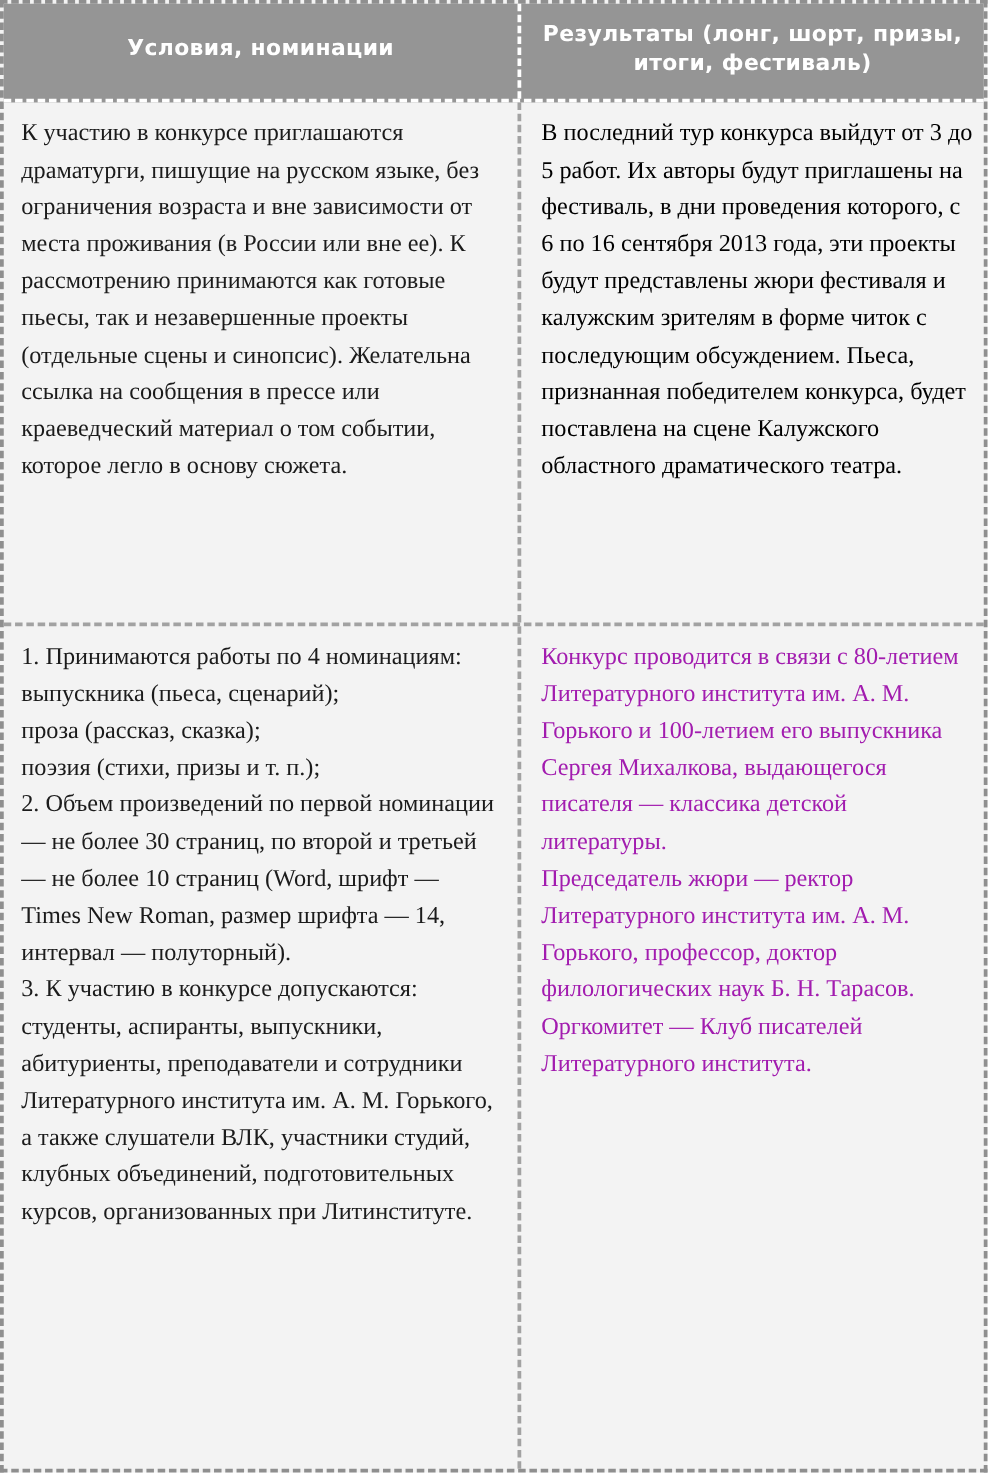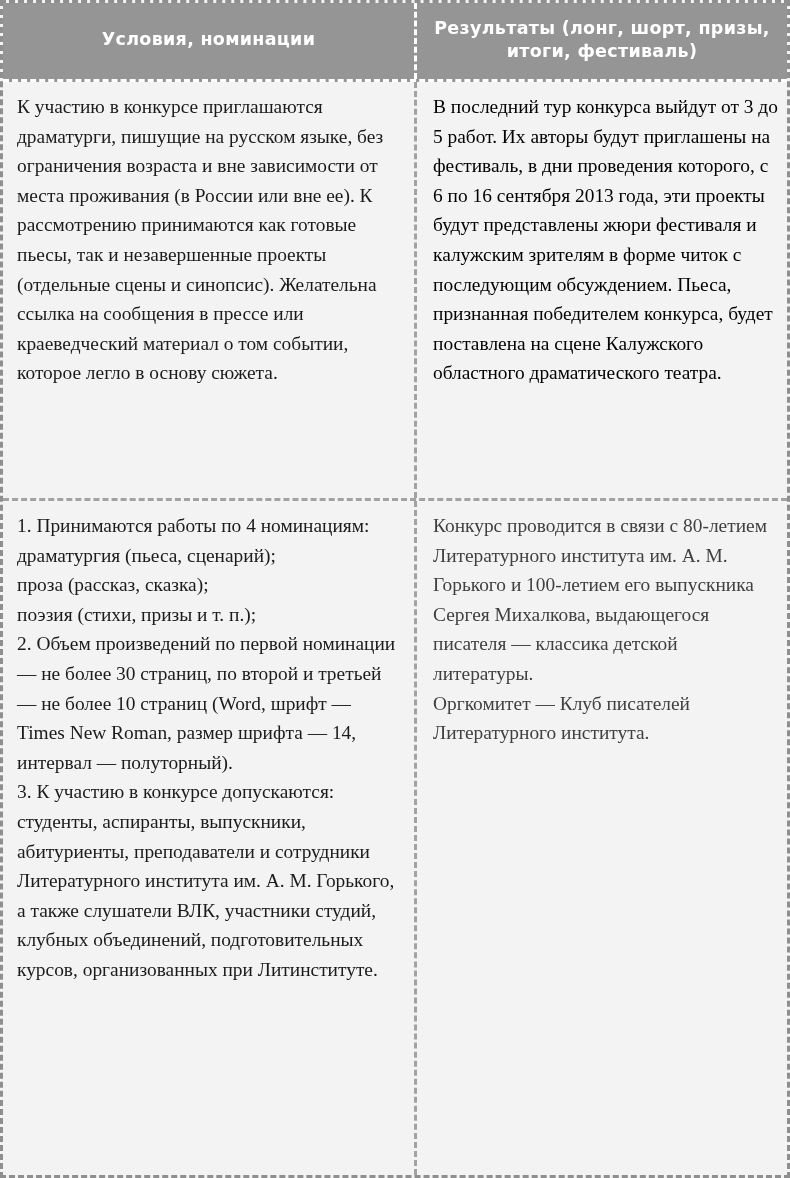--- a/index.html
+++ b/index.html
@@ -140,27 +140,28 @@
           <p>К участию в конкурсе приглашаются драматурги, пишущие на русском языке, без ограничения возраста и вне зависимости от места проживания (в России или вне ее). К рассмотрению принимаются как готовые пьесы, так и незавершенные проекты (отдельные сцены и синопсис). Желательна ссылка на сообщения в прессе или краеведческий материал о том событии, которое легло в основу сюжета.</p>
         </div>
         <div class="td td-right" style="color: #000000;">
           <p>В последний тур конкурса выйдут от 3 до 5 работ. Их авторы будут приглашены на фестиваль, в дни проведения которого, с 6 по 16 сентября 2013 года, эти проекты будут представлены жюри фестиваля и калужским зрителям в форме читок с последующим обсуждением. Пьеса, признанная победителем конкурса, будет поставлена на сцене Калужского областного драматического театра.</p>
         </div>
       </div>
 
       <div class="trow trow-2">
         <div class="td td-left" style="color: rgb(27, 27, 27); border-right-color: rgb(162, 162, 162);">
           <p>1. Принимаются работы по 4 номинациям:</p>
-          <p>драматургия (пьеса, сценарий);</p>
+          <p>выпускника (пьеса, сценарий);</p>
           <p>проза (рассказ, сказка);</p>
           <p>поэзия (стихи, призы и т. п.);</p>
           <p>2. Объем произведений по первой номинации — не более 30 страниц, по второй и третьей — не более 10 страниц (Word, шрифт — Times New Roman, размер шрифта — 14, интервал — полуторный).</p>
           <p>3. К участию в конкурсе допускаются: студенты, аспиранты, выпускники, абитуриенты, преподаватели и сотрудники Литературного института им. А. М. Горького, а также слушатели ВЛК, участники студий, клубных объединений, подготовительных курсов, организованных при Литинституте.</p>
         </div>
-        <div class="td td-right" style="color: #404040;">
+        <div class="td td-right" style="color: #a21caf;">
           <p>Конкурс проводится в связи с 80-летием Литературного института им. А. М. Горького и 100-летием его выпускника Сергея Михалкова, выдающегося писателя — классика детской литературы.</p>
+          <p>Председатель жюри — ректор Литературного института им. А. М. Горького, профессор, доктор филологических наук Б. Н. Тарасов.</p>
           <p>Оргкомитет — Клуб писателей Литературного института.</p>
         </div>
       </div>
 
     </div>
   </div>
 </div>
 
 </body></html>

